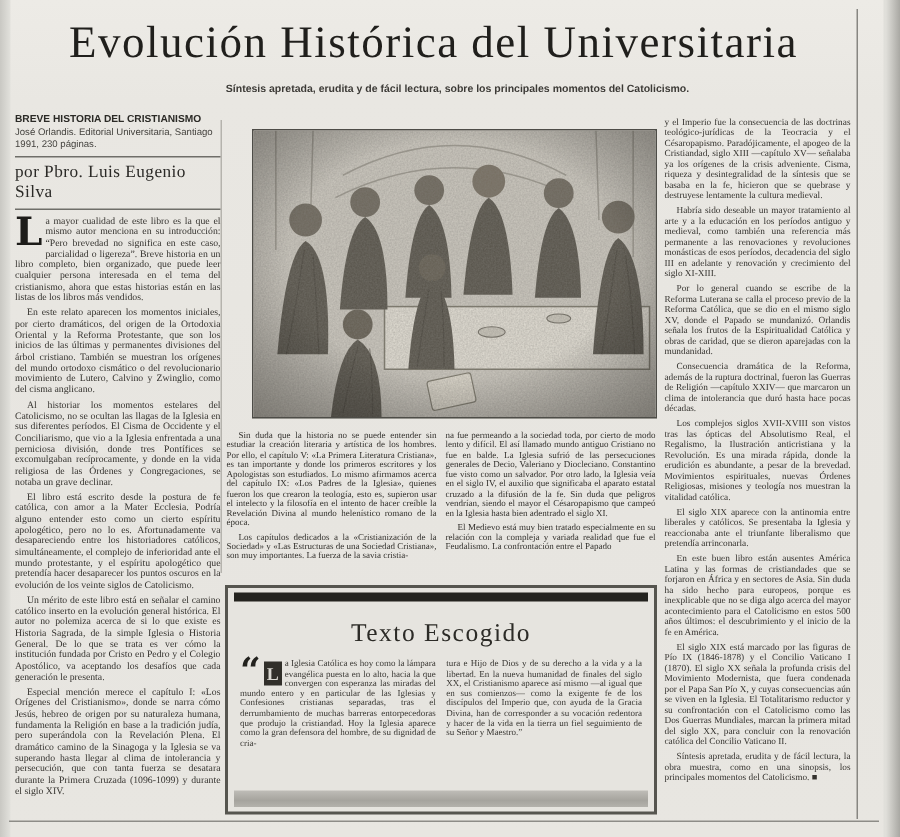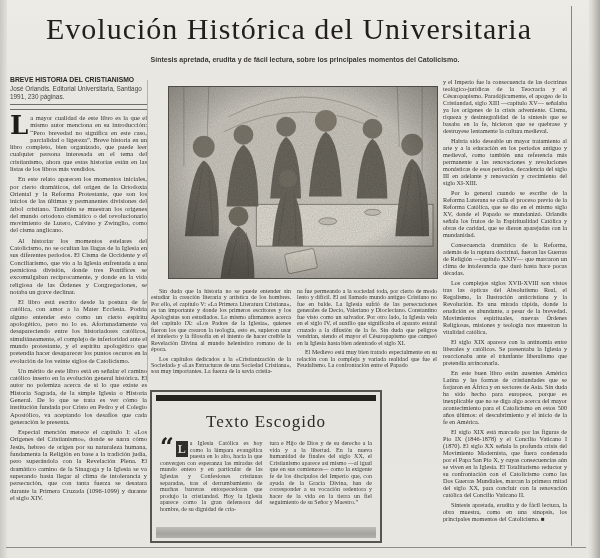--- a/index.html
+++ b/index.html
@@ -47,21 +47,21 @@
     position:absolute;left:168px;top:86px;width:270px;height:193px;
     border:1px solid #4d4c47;background:#d4d1c9;box-sizing:border-box;
   }
   .figure svg{display:block;width:100%;height:100%;}
 
   .col2{left:151px;top:288px;width:140px;font-size:6px;line-height:6.45px;}
   .col3{left:297px;top:288px;width:140px;font-size:6px;line-height:6.45px;}
   .col4{left:443px;top:78px;width:124px;font-size:6.2px;line-height:7px;}
 
   .texto-box{
-    position:absolute;left:150px;top:390px;width:232px;height:153px;
+    position:absolute;left:150px;top:390px;width:288px;height:153px;
     border:2px solid #56554f;background:#e6e4df;box-sizing:border-box;
   }
   .texto-topbar{height:6px;background:#24231f;margin:3px 4px 0;}
   .texto-title{
     text-align:center;font-size:17px;letter-spacing:1px;color:#2c2b27;
     margin-top:11px;font-family:"Liberation Serif", serif;
   }
   .texto-body{display:flex;gap:7px;padding:8px 8px 0;}
   .texto-col{width:50%;font-size:6px;line-height:6.6px;text-align:justify;color:#3a3834;}
   .big-quote{float:left;font-size:24px;line-height:13px;font-weight:bold;color:#23221e;
@@ -82,20 +82,21 @@
   <div class="rule-v-col"></div>
   <div class="bottom-rule"></div>
 
   <div class="title">Evolución Histórica del Universitaria</div>
   <div class="subtitle">Síntesis apretada, erudita y de fácil lectura, sobre los principales momentos del Catolicismo.</div>
 
   <div class="col col1">
     <div class="book-title">BREVE HISTORIA DEL CRISTIANISMO</div>
     <div class="book-info">José Orlandis. Editorial Universitaria, Santiago 1991, 230 páginas.</div>
     <hr class="rule-h">
+    <div class="byline">por Pbro. Luis Eugenio Silva</div>
     <hr class="rule-h">
     <p class="noindent"><span class="dropcap">L</span><span>a mayor cualidad de este libro es la que el mismo autor menciona en su introducción: “Pero brevedad no significa en este caso, parcialidad o ligereza”. Breve historia en un libro completo, bien organizado, que puede leer cualquier persona interesada en el tema del cristianismo, ahora que estas historias están en las listas de los libros más vendidos.</span></p>
     <p>En este relato aparecen los momentos iniciales, por cierto dramáticos, del origen de la Ortodoxia Oriental y la Reforma Protestante, que son los inicios de las últimas y permanentes divisiones del árbol cristiano. También se muestran los orígenes del mundo ortodoxo cismático o del revolucionario movimiento de Lutero, Calvino y Zwinglio, como del cisma anglicano.</p>
     <p>Al historiar los momentos estelares del Catolicismo, no se ocultan las llagas de la Iglesia en sus diferentes períodos. El Cisma de Occidente y el Conciliarismo, que vio a la Iglesia enfrentada a una perniciosa división, donde tres Pontífices se excomulgaban recíprocamente, y donde en la vida religiosa de las Órdenes y Congregaciones, se notaba un grave declinar.</p>
     <p>El libro está escrito desde la postura de fe católica, con amor a la Mater Ecclesia. Podría alguno entender esto como un cierto espíritu apologético, pero no lo es. Afortunadamente va desapareciendo entre los historiadores católicos, simultáneamente, el complejo de inferioridad ante el mundo protestante, y el espíritu apologético que pretendía hacer desaparecer los puntos oscuros en la evolución de los veinte siglos de Catolicismo.</p>
     <p>Un mérito de este libro está en señalar el camino católico inserto en la evolución general histórica. El autor no polemiza acerca de si lo que existe es Historia Sagrada, de la simple Iglesia o Historia General. De lo que se trata es ver cómo la institución fundada por Cristo en Pedro y el Colegio Apostólico, va aceptando los desafíos que cada generación le presenta.</p>
     <p>Especial mención merece el capítulo I: «Los Orígenes del Cristianismo», donde se narra cómo Jesús, hebreo de origen por su naturaleza humana, fundamenta la Religión en base a la tradición judía, pero superándola con la Revelación Plena. El dramático camino de la Sinagoga y la Iglesia se va superando hasta llegar al clima de intolerancia y persecución, que con tanta fuerza se desatara durante la Primera Cruzada (1096-1099) y durante el siglo XIV.</p>
   </div>
 
   <figure class="figure" style="margin:0">

